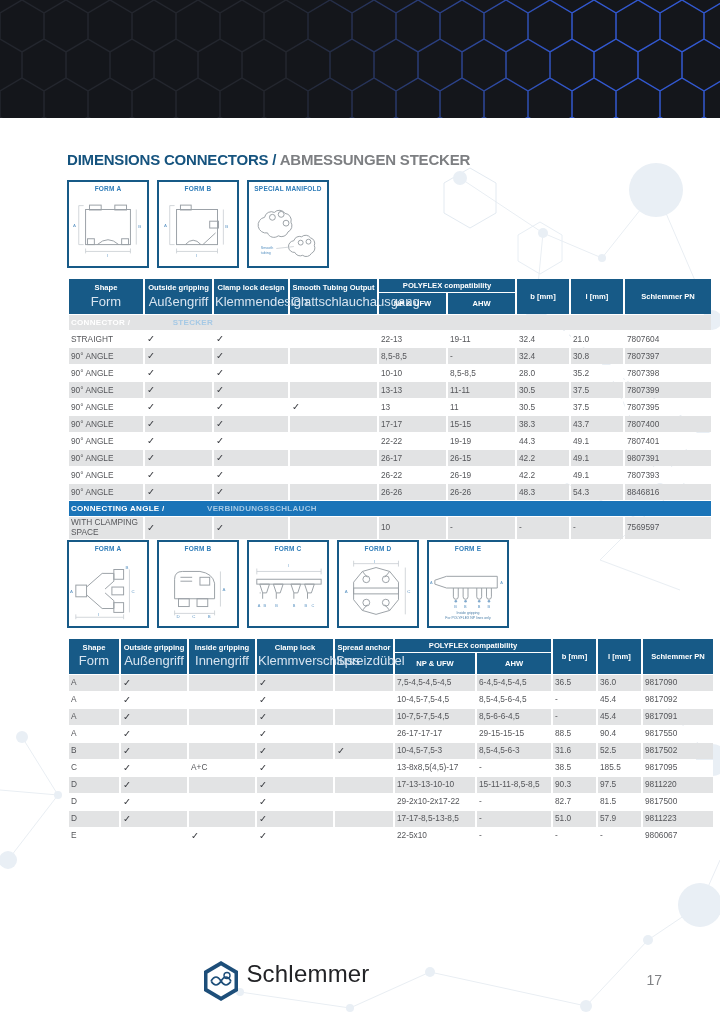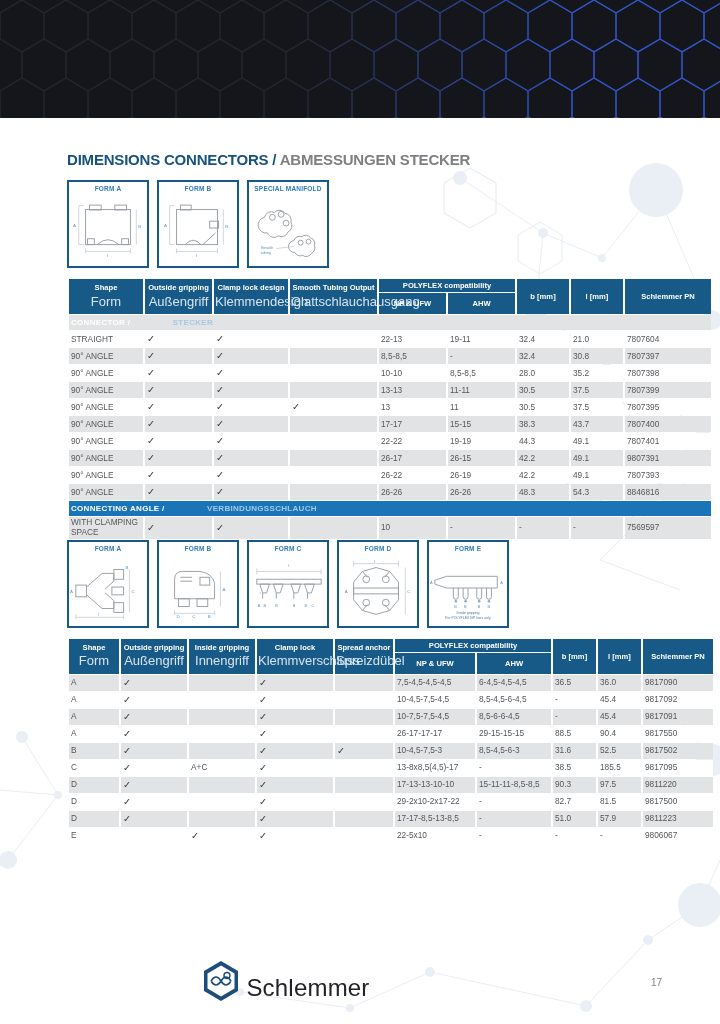--- a/index.html
+++ b/index.html
@@ -18,23 +18,23 @@
   table.spec{border-collapse:separate;border-spacing:2px 1px;table-layout:fixed;width:630px;}
   .spec th{background:#175a87;color:#fff;font-size:7.6px;font-weight:bold;padding:2px 1px;vertical-align:middle;line-height:1.25;}
   .spec thead tr:nth-child(2) th{height:17px;margin-top:28px;}
   .h-de{font-weight:normal;font-size:13px;color:#d7e4f0;margin-top:1px;}
   .spec td{font-size:8.3px;color:#55565a;height:14px;padding:1px 2px;vertical-align:middle;background:#fff;line-height:1.15;}
   .spec tbody tr:nth-child(odd) td{background:#e2e3e4;}
   .spec tr.band td{background:#1a74b8;color:#fff;font-weight:bold;font-size:8px;height:13px;letter-spacing:.3px;}
   .band-de{color:#a5c9e5;margin-left:40px;}
   td.chk{font-size:9.5px;color:#3f4146;}
   .footer{position:absolute;bottom:22px;left:0;width:572px;display:flex;justify-content:center;
-          align-items:flex-end;gap:6px;z-index:1;}
+          align-items:flex-start;gap:6px;z-index:1;}
   .brand{font-size:24px;color:#222326;letter-spacing:.2px;}
-  .pagenum{position:absolute;right:58px;bottom:36px;font-size:10px;color:#808285;z-index:1;}
+  .pagenum{position:absolute;right:58px;bottom:36px;font-size:14px;color:#808285;z-index:1;}
   svg text{font-family:"Liberation Sans",sans-serif;}
 </style>
 </head>
 <body>
 
 <div class="page">
 
   <svg class="deco" width="720" height="1024">
     <g stroke="#e9eef3" stroke-width="1" fill="none">
       <path d="M460 178 L543 233 L602 258 L656 190 M543 233 L536 306 L607 368 L703 430 M656 190 L712 320 M536 306 L607 368 M660 480 L607 368 M703 430 L660 480"></path>

